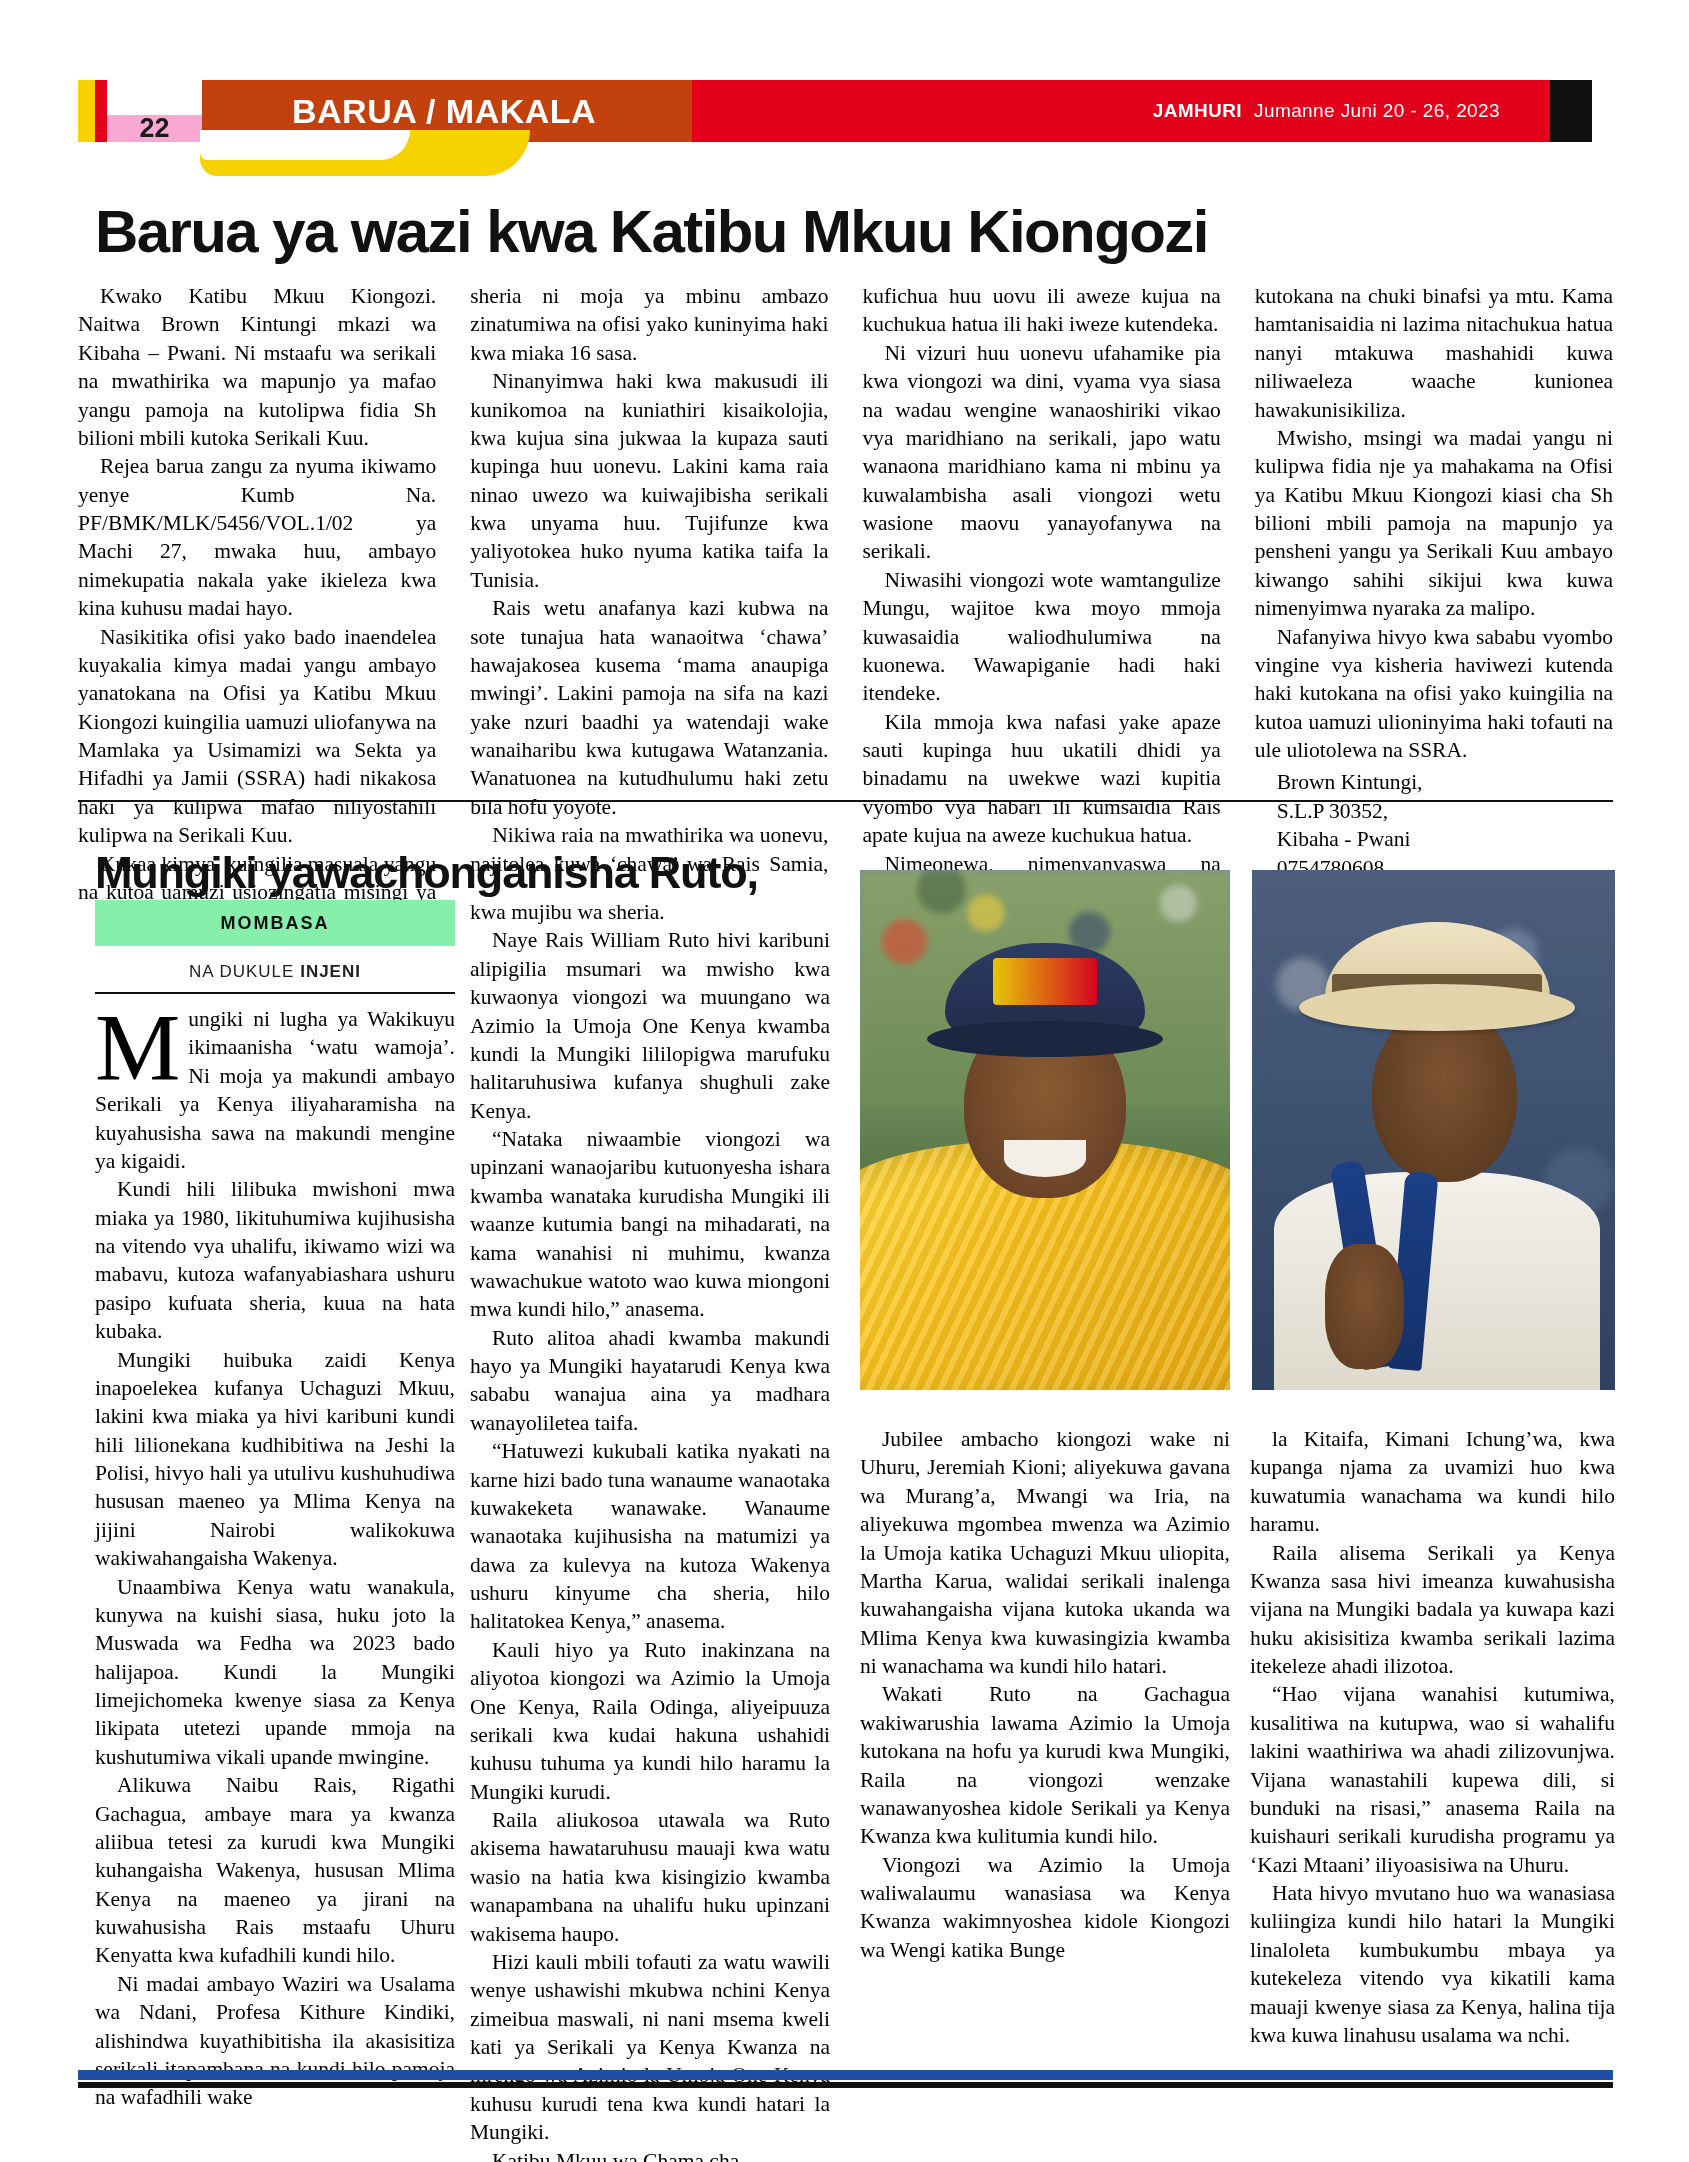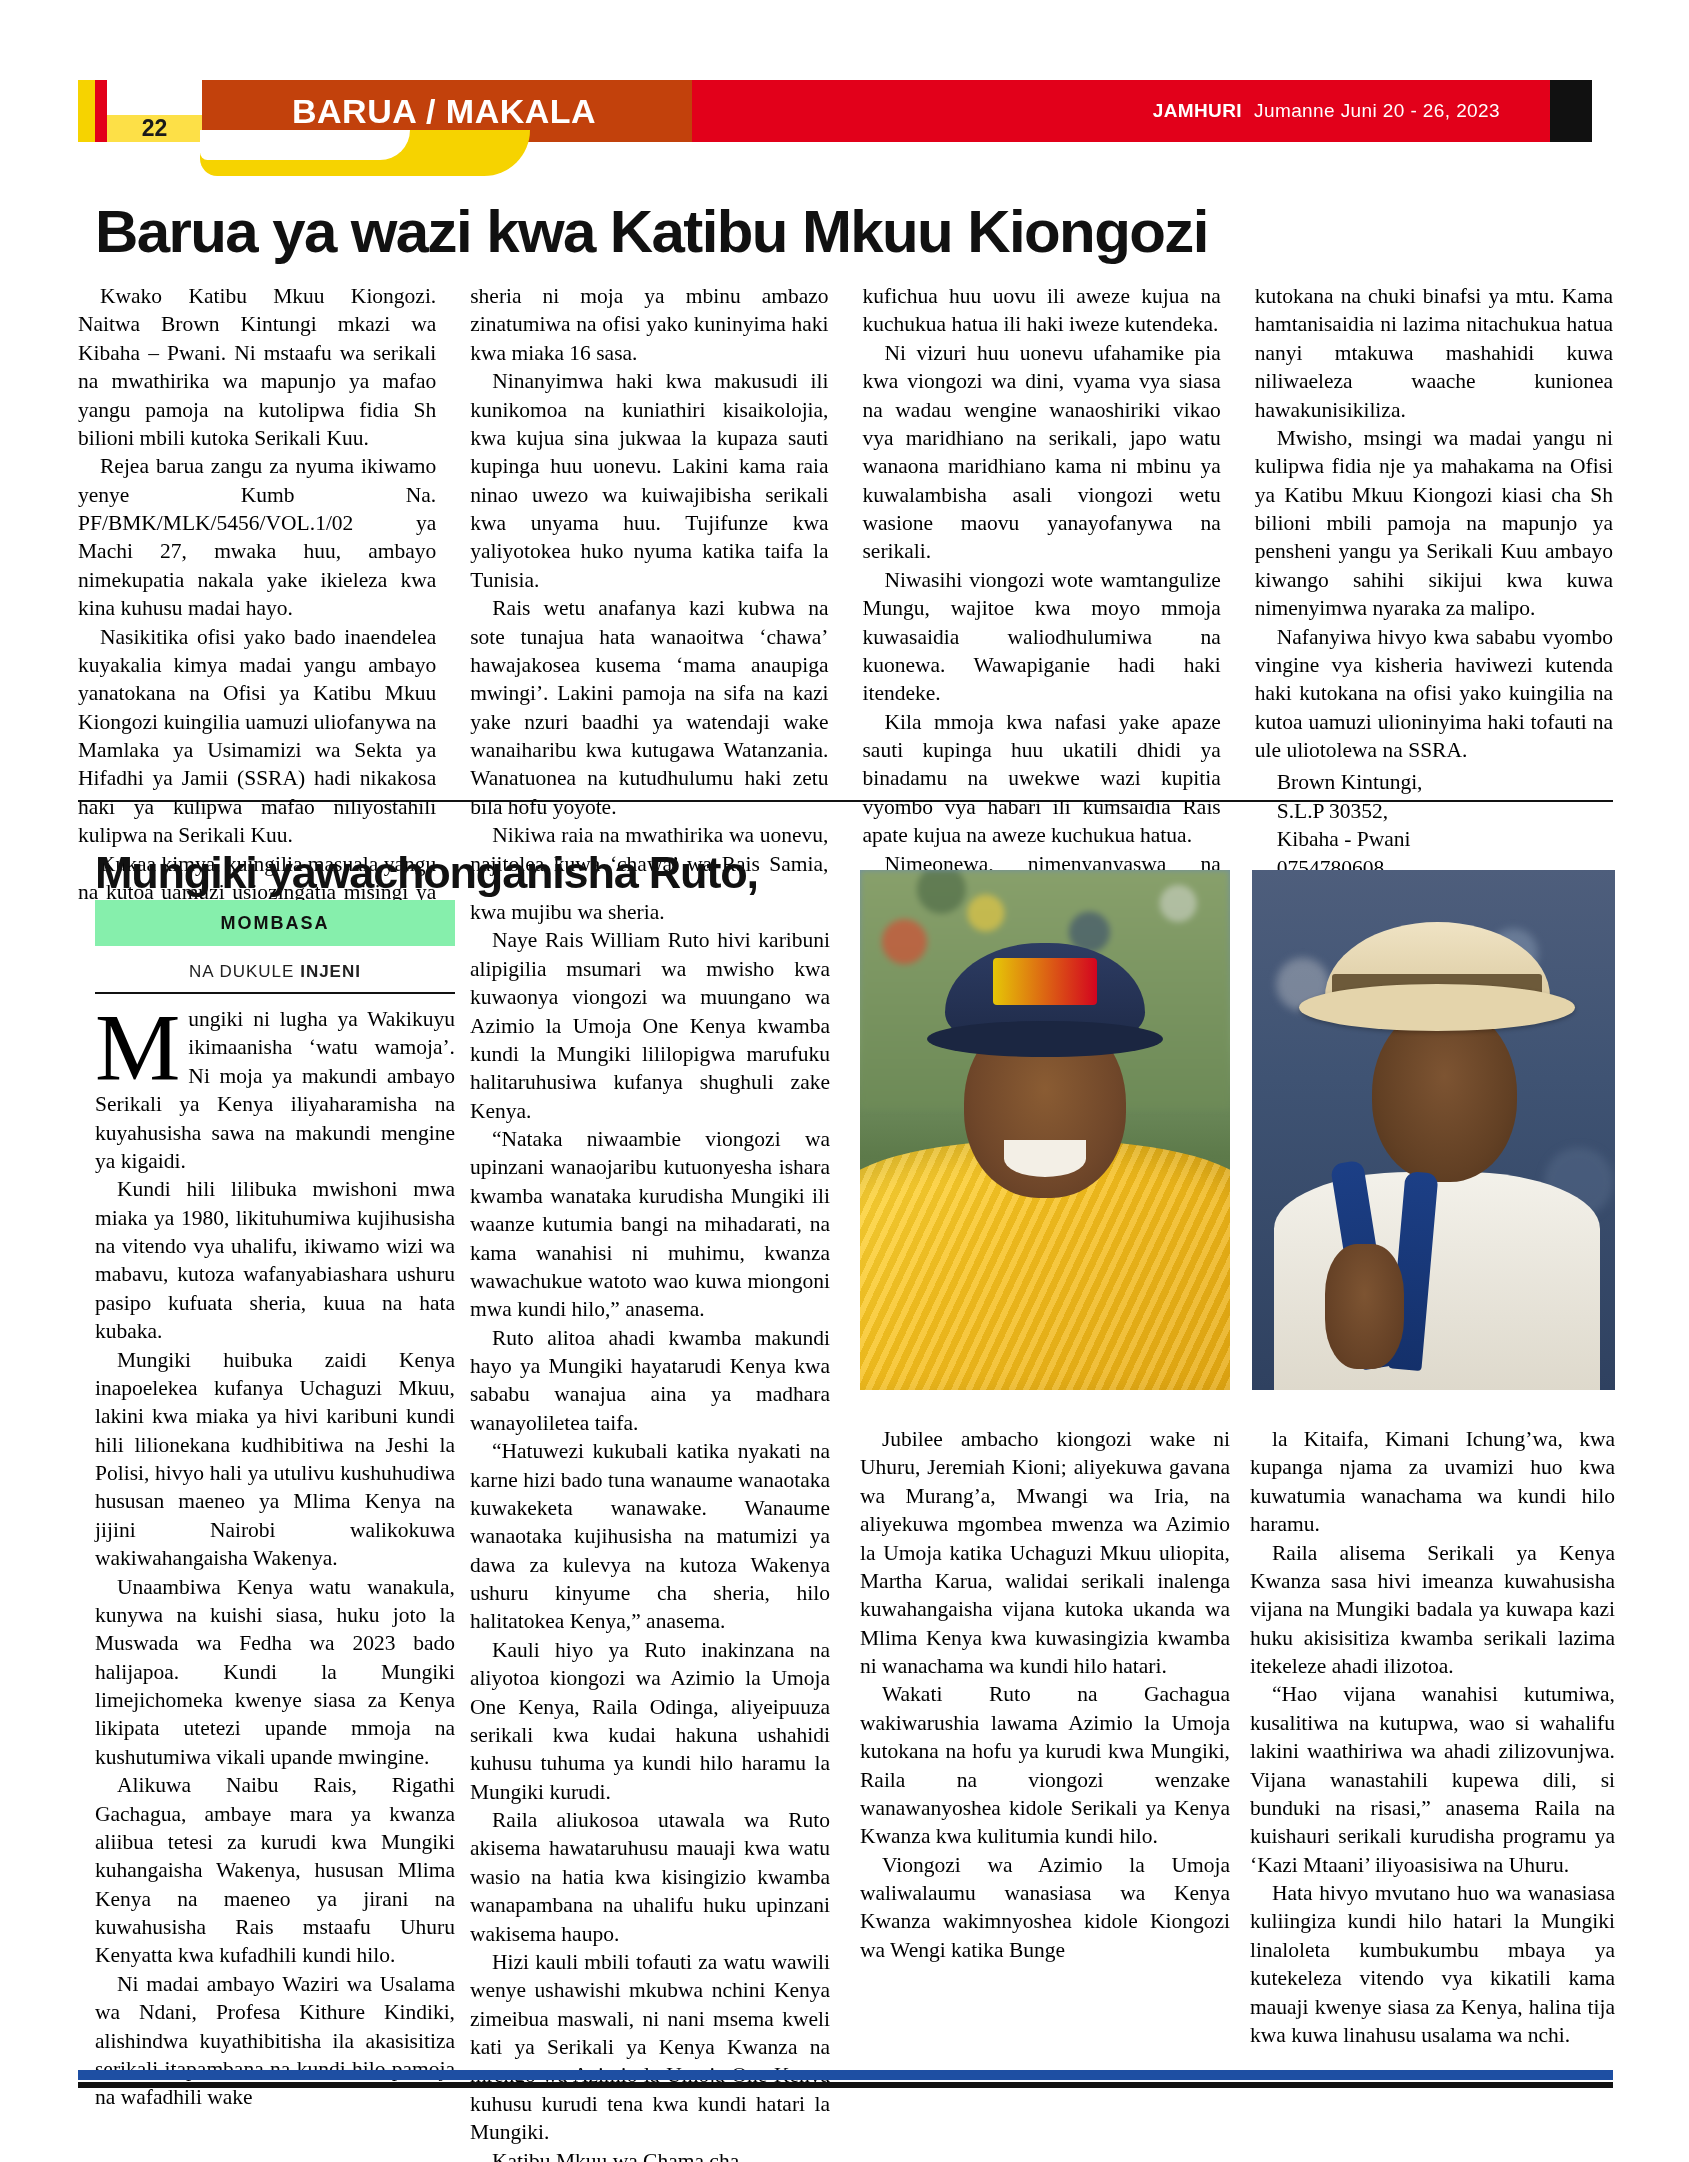--- a/index.html
+++ b/index.html
@@ -32,27 +32,27 @@
     height: 62px;
     display: flex;
     align-items: stretch;
   }
   .mast-left-bar {
     width: 12px;
     background: #e2001a;
   }
   .mast-page-no {
     width: 95px;
-    background: #fde047;
+    background: #f9a8d4;
     display: flex;
     align-items: center;
     justify-content: center;
     font-family: "Liberation Sans", sans-serif;
     font-weight: bold;
-    font-size: 23px;
+    font-size: 27px;
     color: #1a1a1a;
     margin-top: 35px;
   }
   .mast-section {
     background: #c2410c;
     color: #fff;
     display: flex;
     align-items: center;
     padding-left: 90px;
     font-family: "Liberation Sans", sans-serif;

